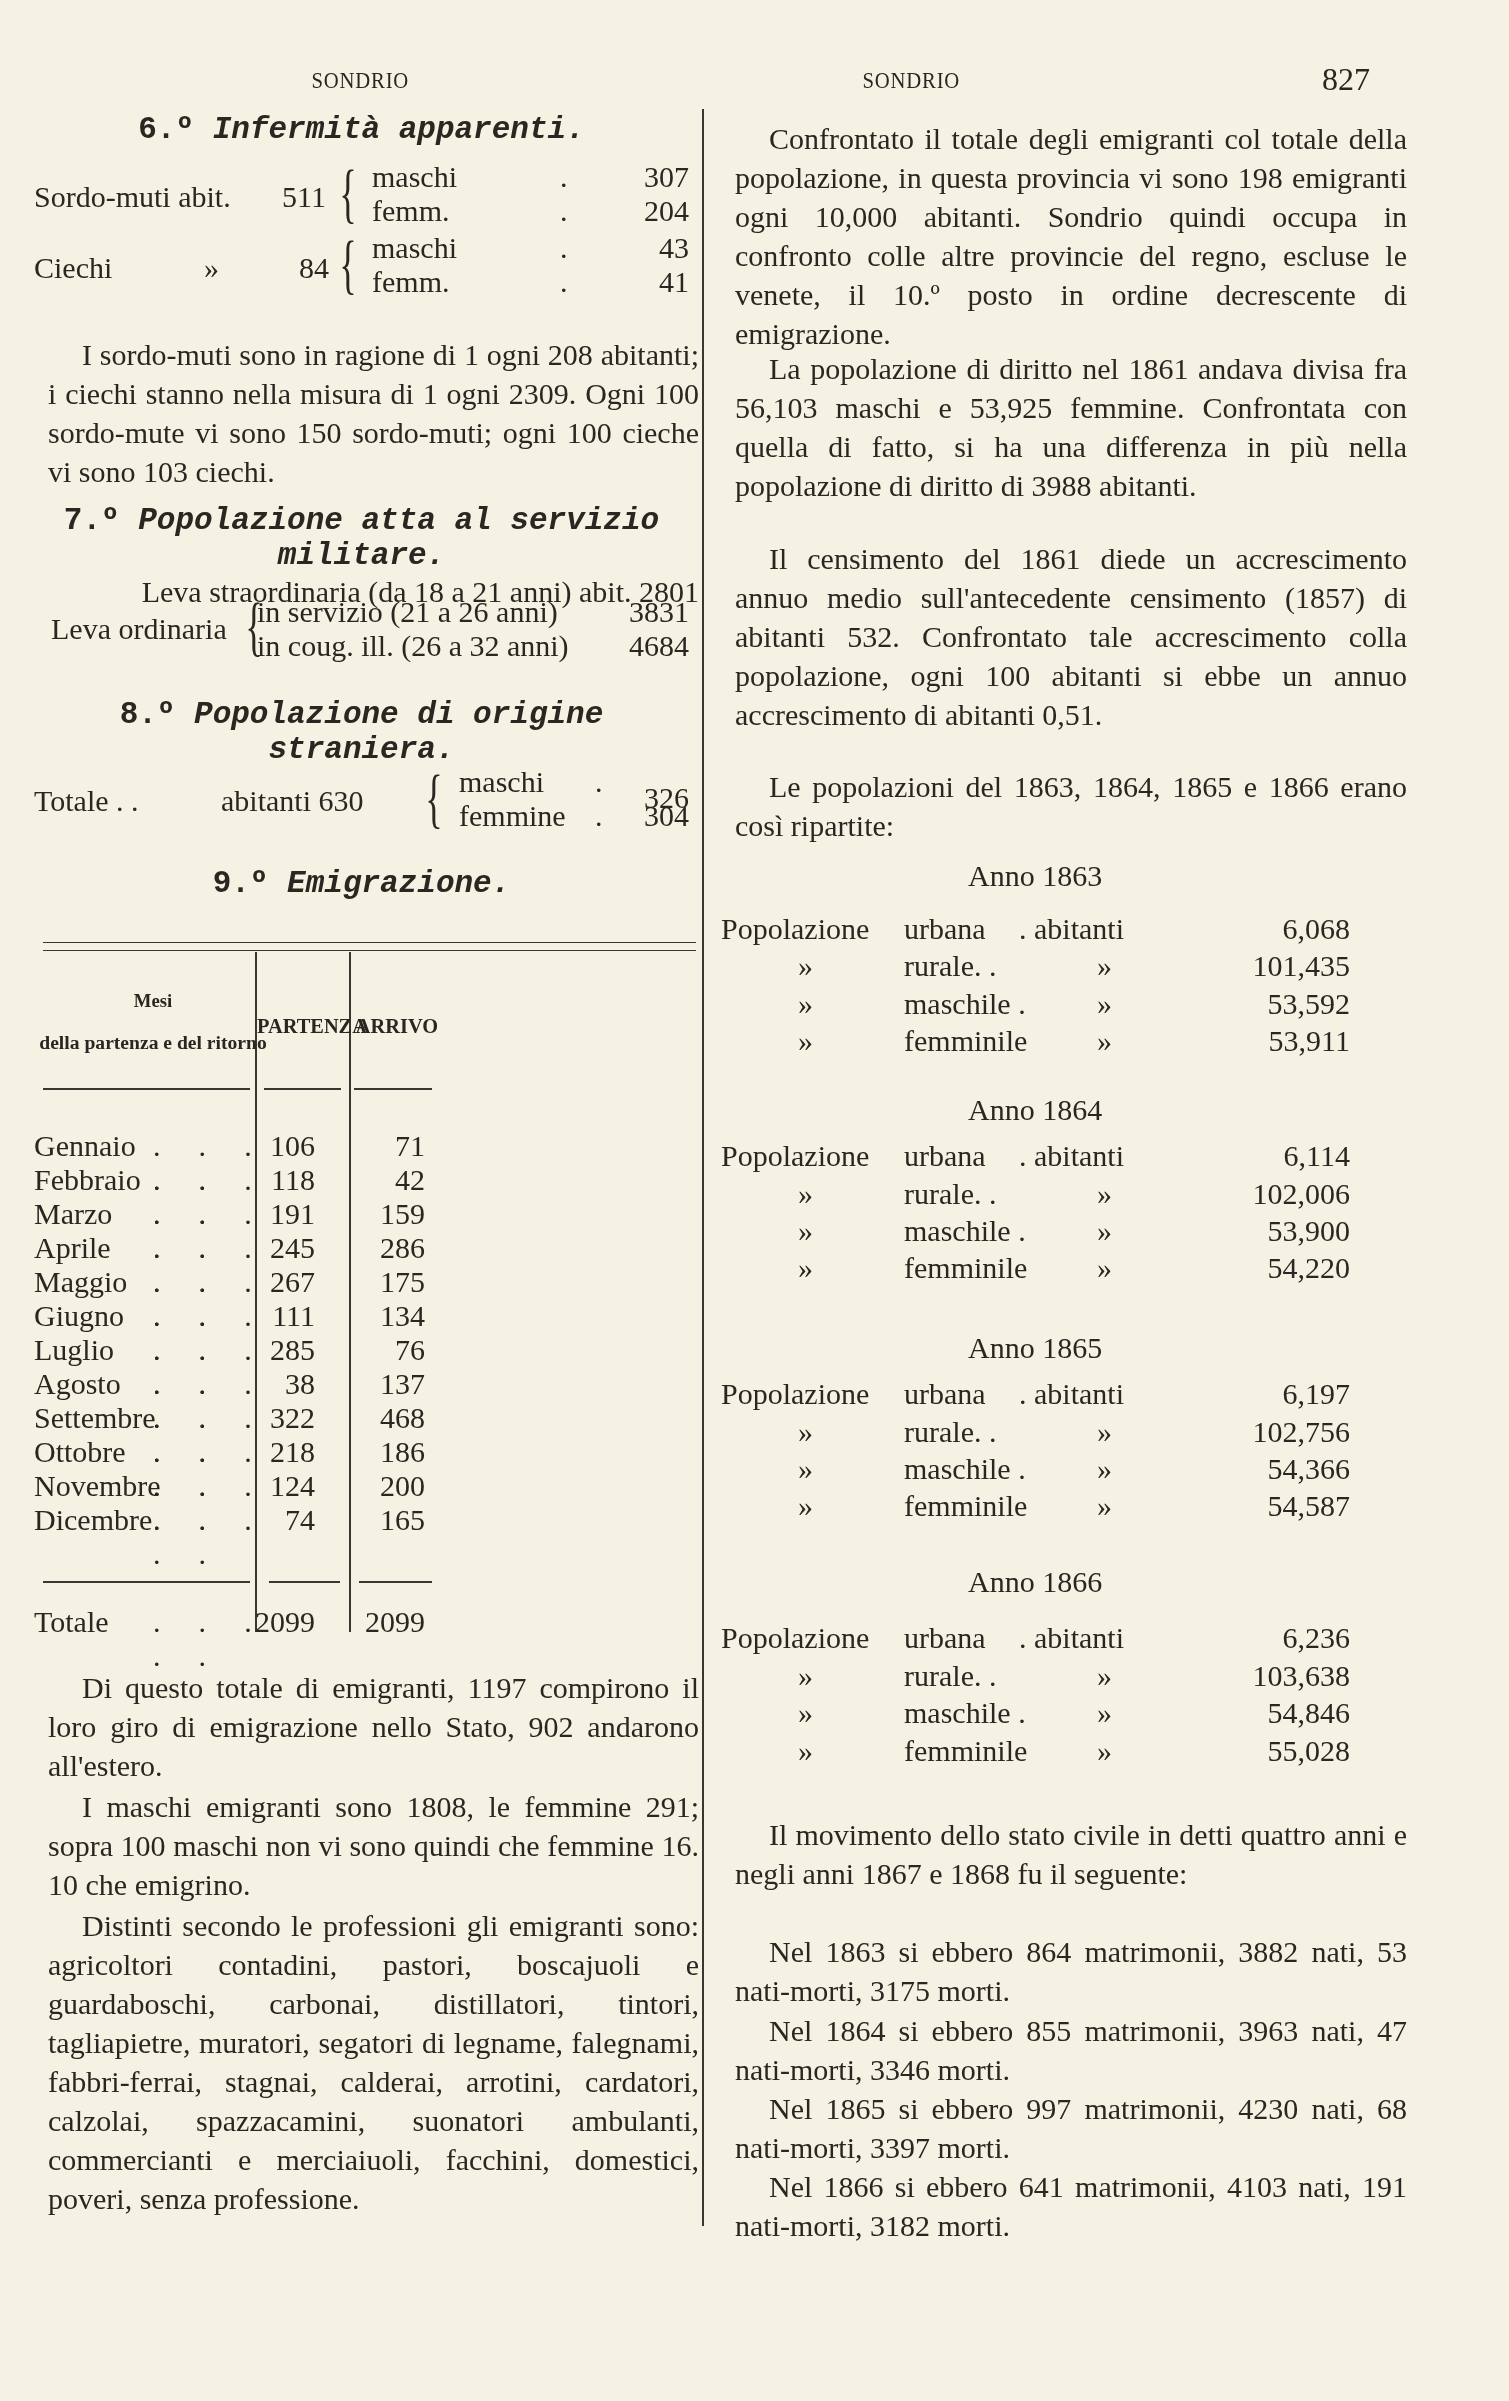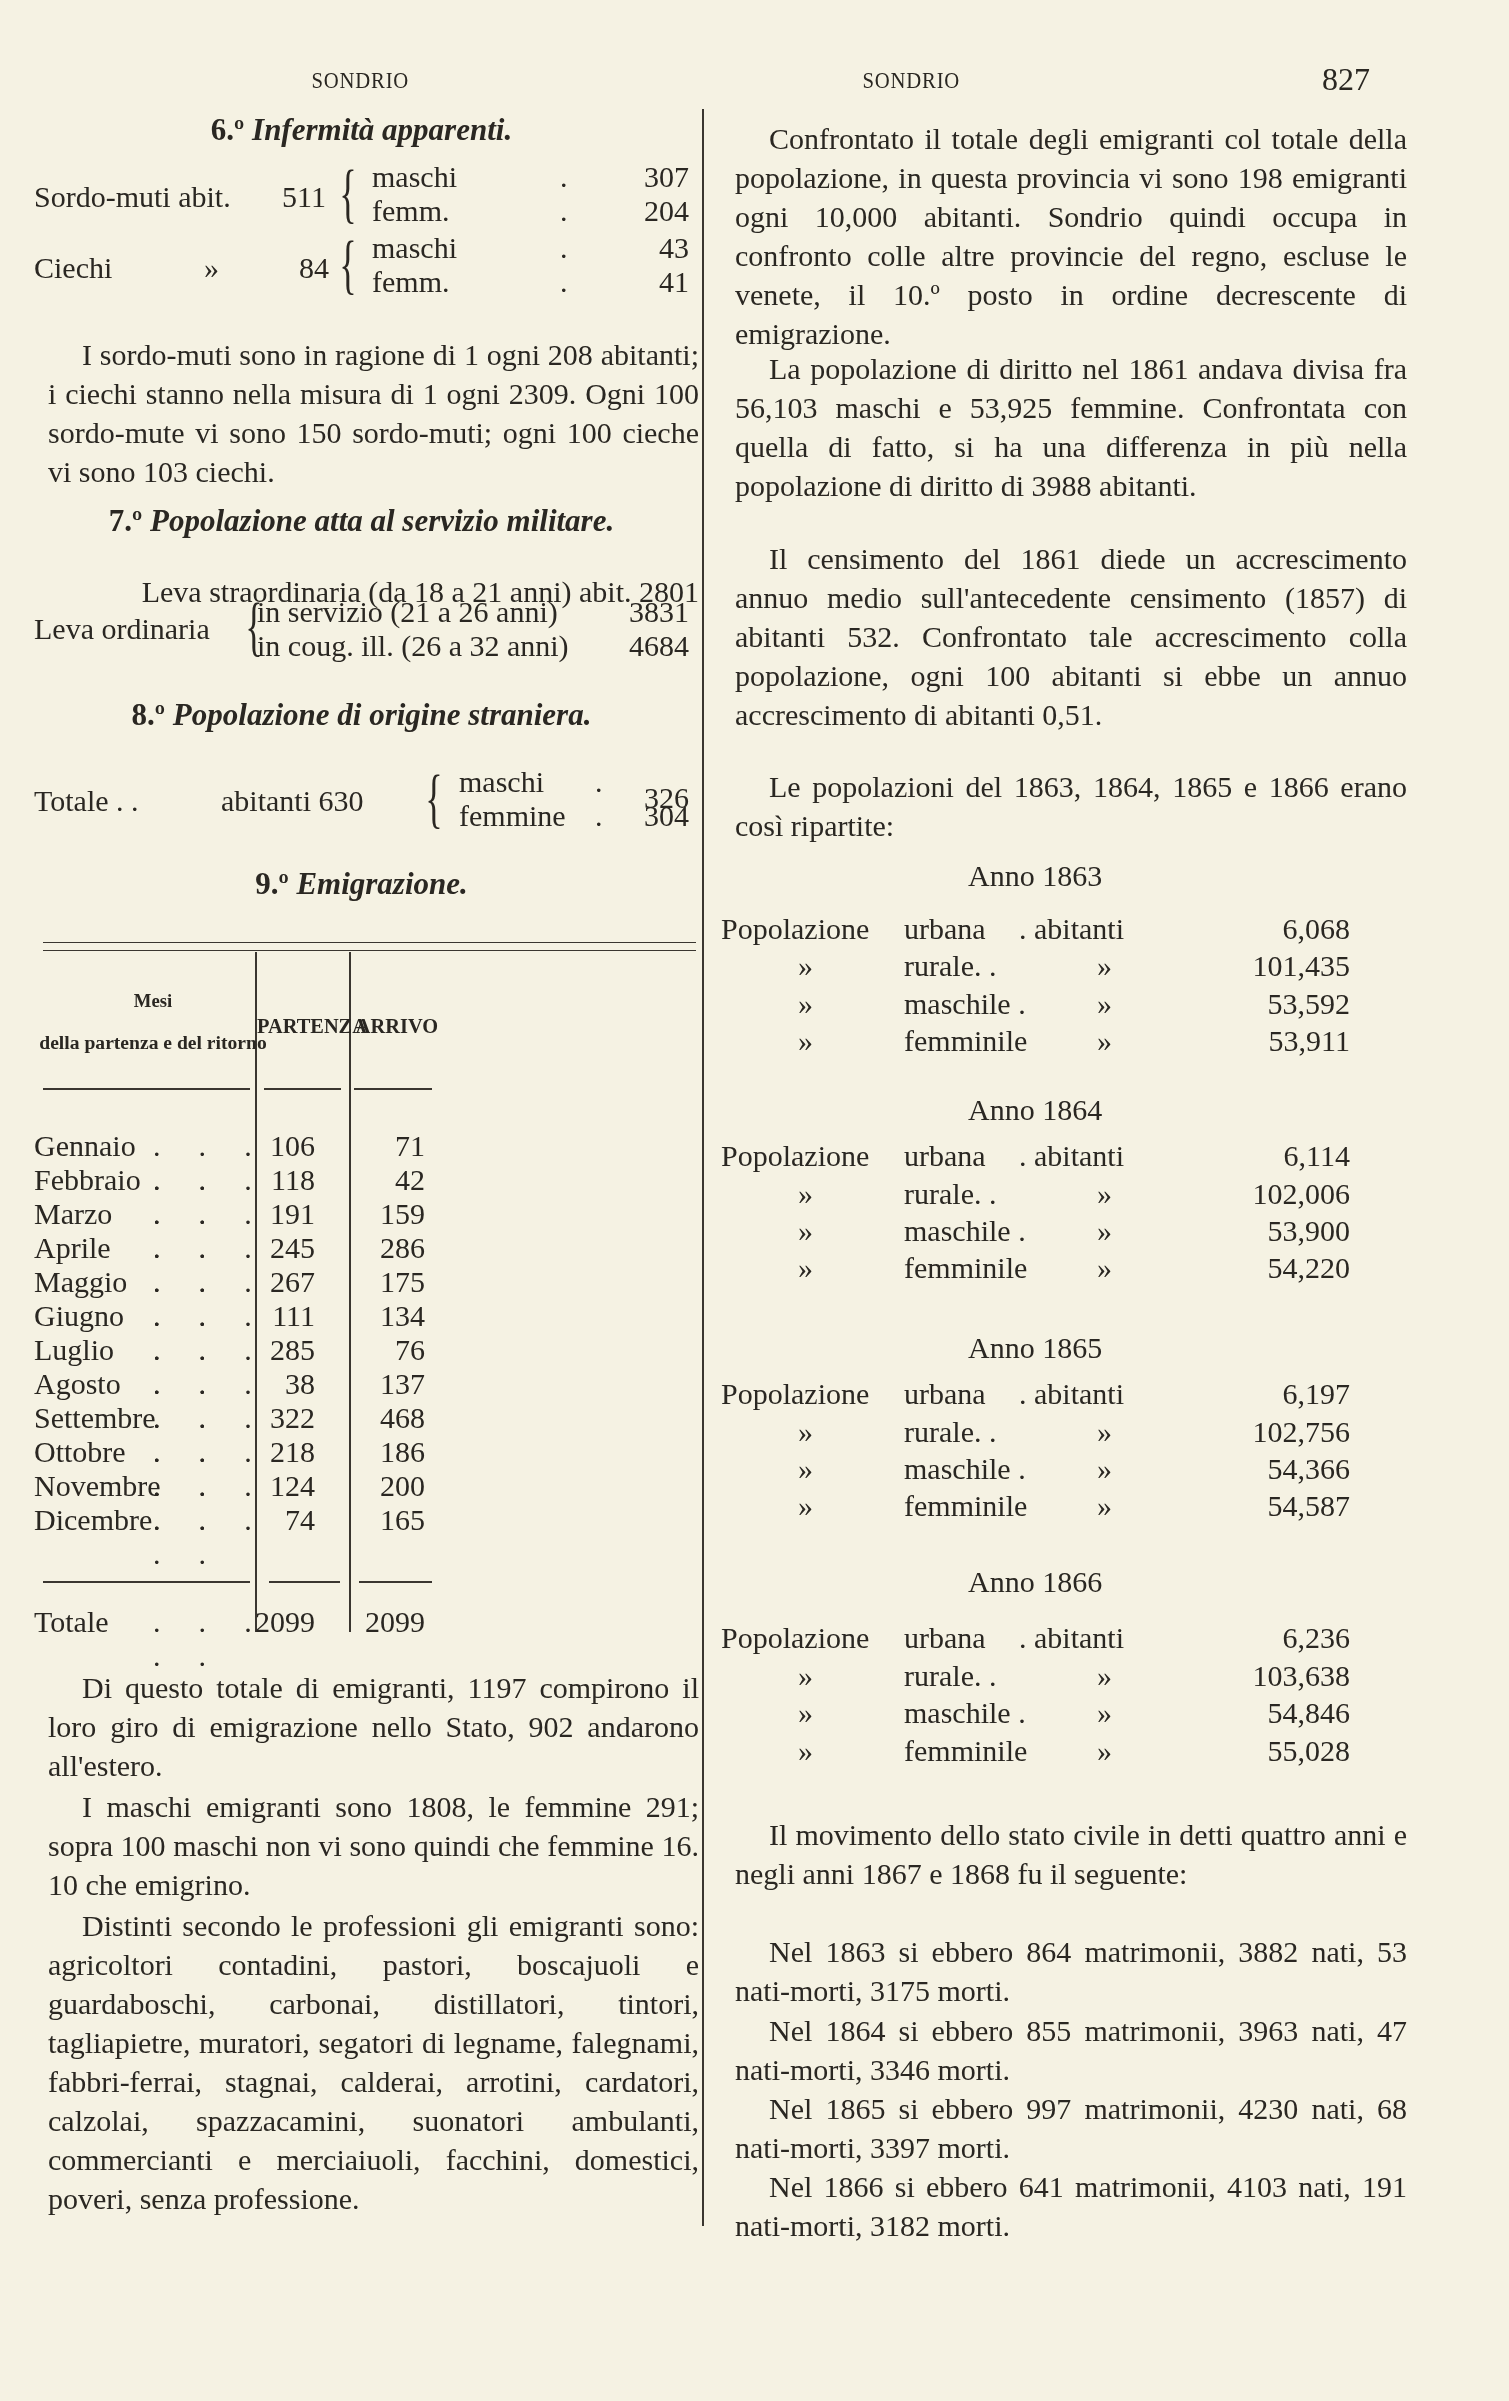--- a/index.html
+++ b/index.html
@@ -22,21 +22,21 @@
       position: absolute; top: 68px;
       font-size: 23px; letter-spacing: 0.9px;
       font-family: "Liberation Serif", serif;
       transform: scaleX(0.9);
     }
     .rh-left { left: 306px; }
     .rh-right { left: 857px; }
     .page-number { position: absolute; top: 61px; left: 1322px; font-size: 32px; }
     .section-title {
       text-align: center; font-size: 31px; margin: 0;
-      position: absolute; left: 0; width: 655px;
+      position: absolute; left: 0; width: 655px; font-family: Liberation Mono, monospace;
     }
     .section-title em { font-style: italic; }
     .para {
       font-size: 30px; line-height: 39px; text-align: justify;
       margin: 14px; position: absolute; left: 0;
     }
     
     .brace-block { position: absolute; left: 0; width: 655px; font-size: 30px; }
     .brace-block .lbl { position: absolute; }
     .brace-block .brace { position: absolute; font-size: 66px; line-height: 66px; transform: scaleX(0.55); }
@@ -112,21 +112,21 @@
     </div>
 
     <p class="para" style="top:321px;width:651px;text-indent:34px">I sordo-muti sono in ragione di 1 ogni 208 abitanti; i ciechi stanno nella misura di 1 ogni 2309. Ogni 100 sordo-mute vi sono 150 sordo-muti; ogni 100 cieche vi sono 103 ciechi.</p>
 
     <h2 class="section-title" style="top:503px">
       <span>7.º</span>
       <em>Popolazione atta al servizio militare.</em>
     </h2>
     <p class="para" style="top:558px;width:651px;text-align:right;white-space:nowrap">Leva straordinaria (da 18 a 21 anni) abit. 2801</p>
     <div class="brace-block" style="top:595px;height:77px">
-      <span class="lbl" style="left:0;top:17px">Leva ordinaria</span>
+      <span class="lbl" style="left:17px;top:17px">Leva ordinaria</span>
       <span class="brace" style="left:204px;top:-1.7px">{</span>
       <span class="sub" style="left:223px;top:0">in servizio (21 a 26 anni)</span>
       <span class="val" style="left:578px;top:0">3831</span>
       <span class="sub" style="left:223px;top:34px">in coug. ill. (26 a 32 anni)</span>
       <span class="val" style="left:578px;top:34px">4684</span>
     </div>
 
     <h2 class="section-title" style="top:697px">
       <span>8.º</span>
       <em>Popolazione di origine straniera.</em>

